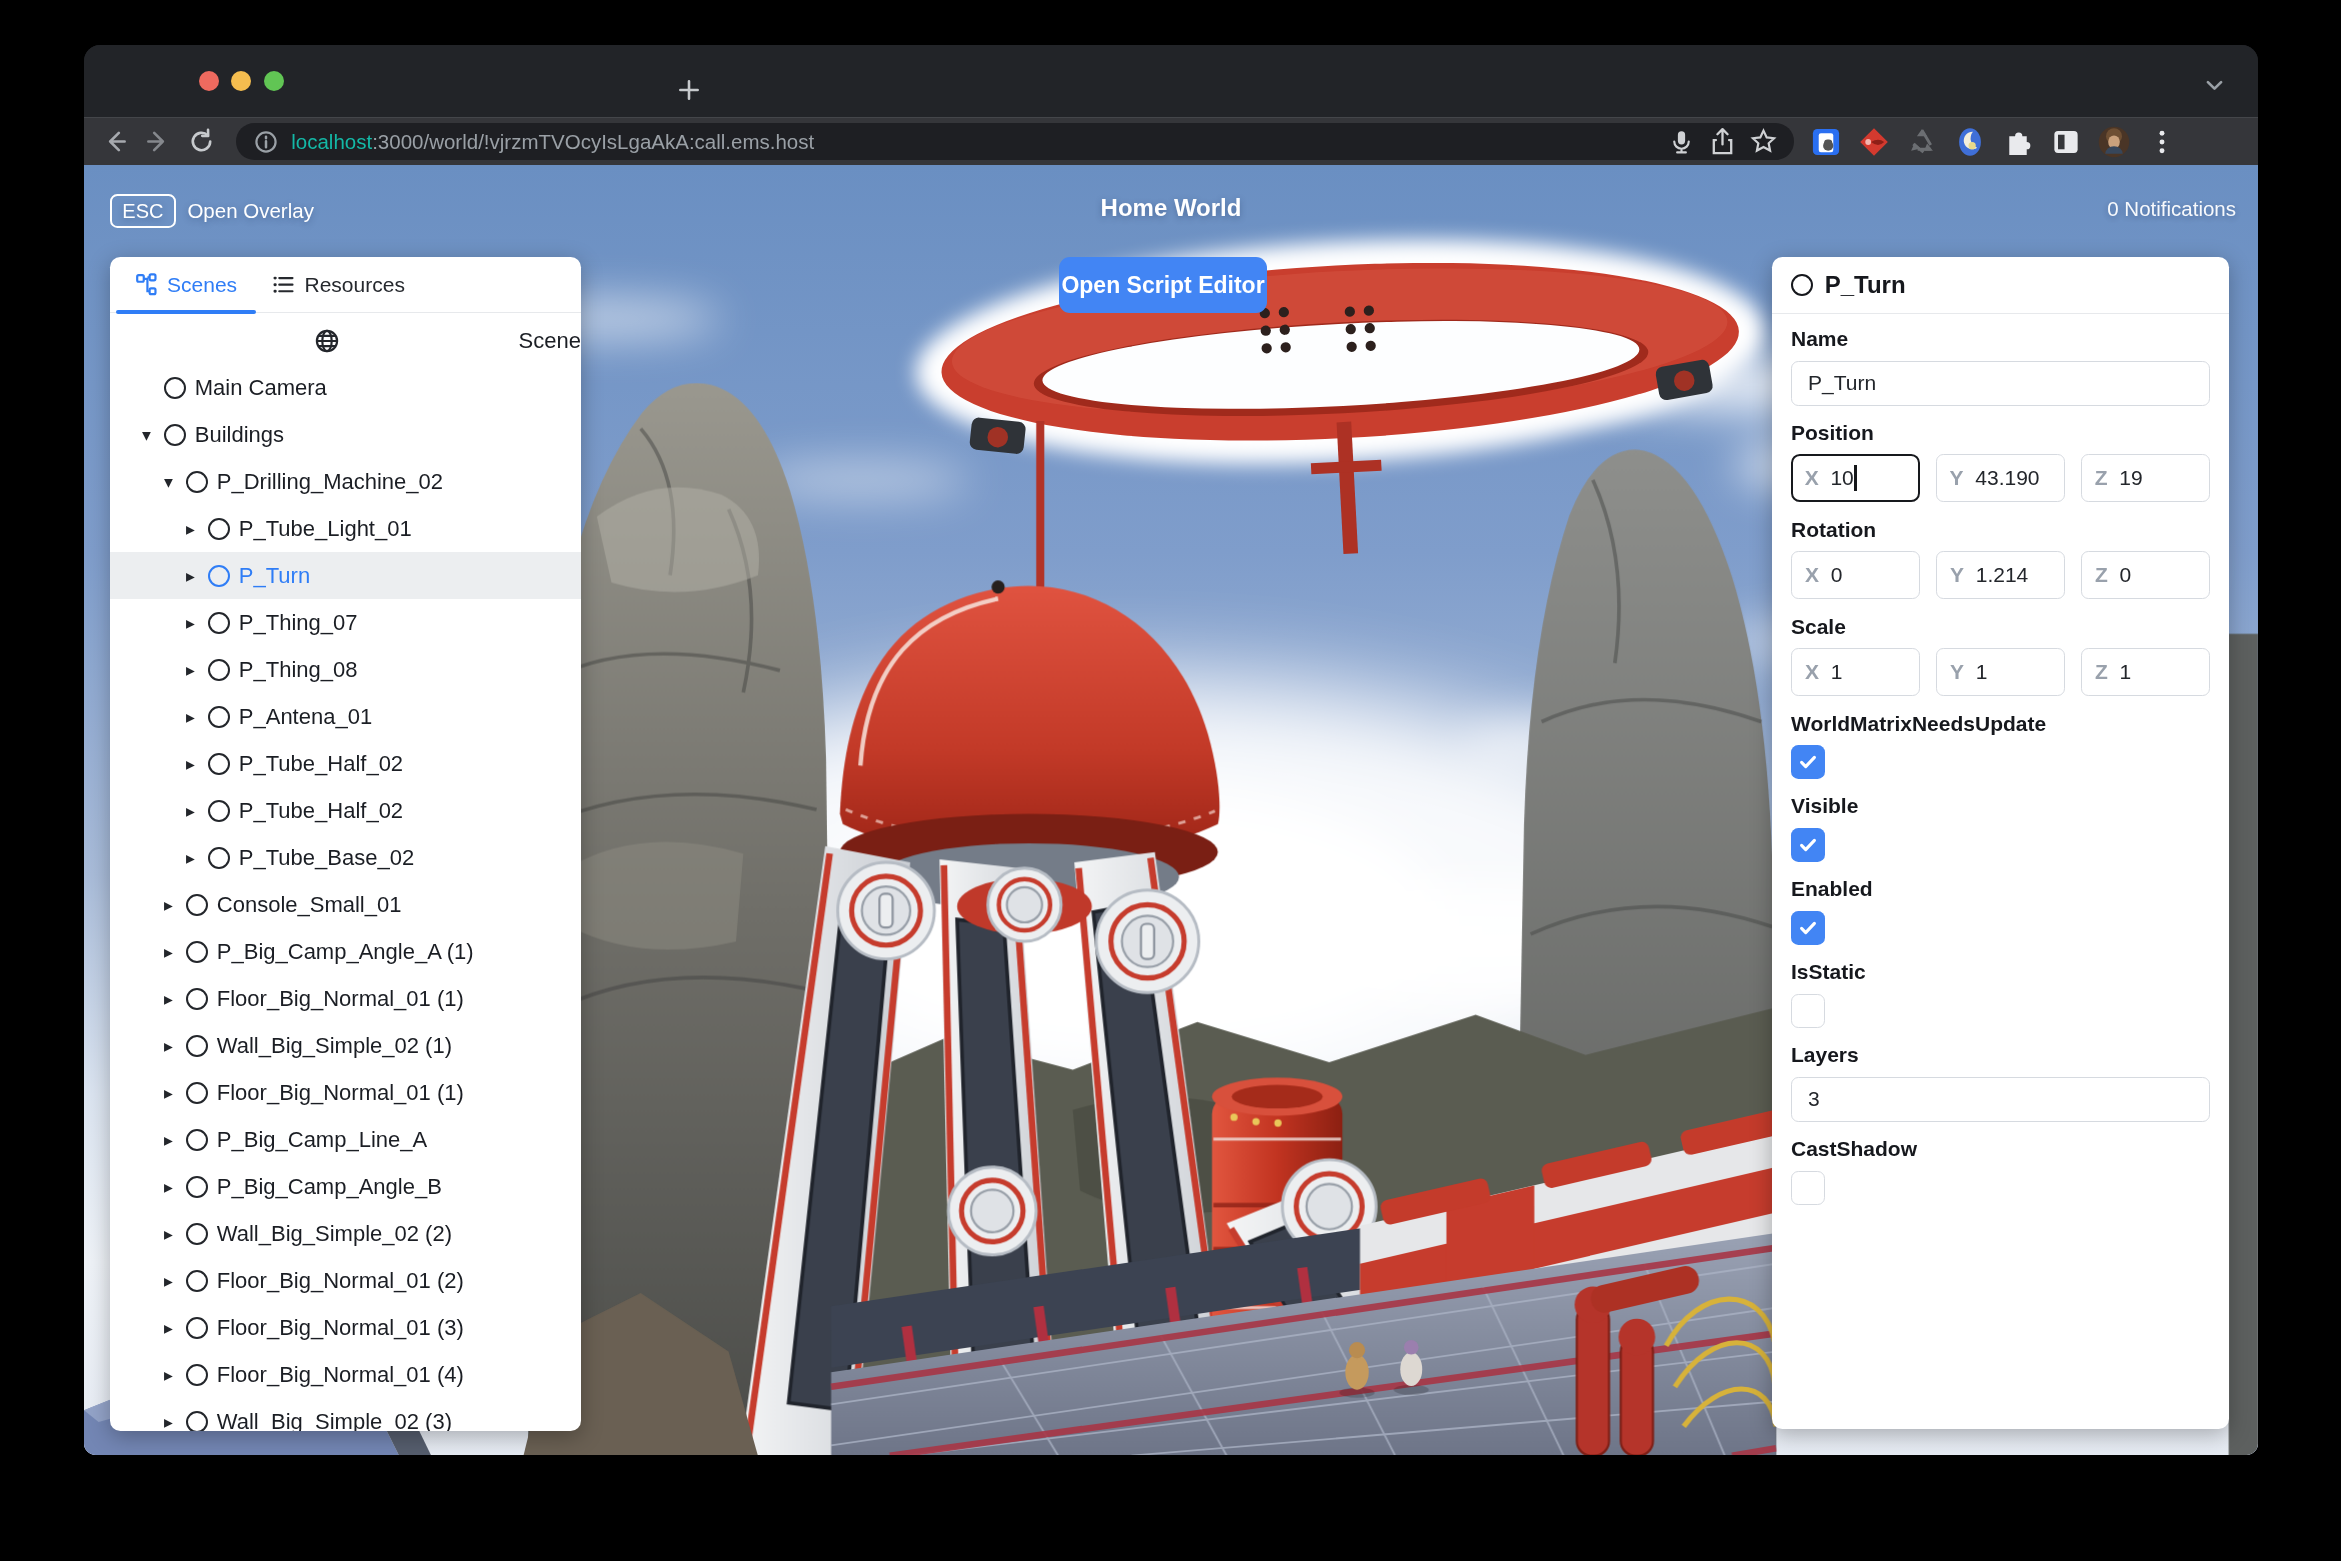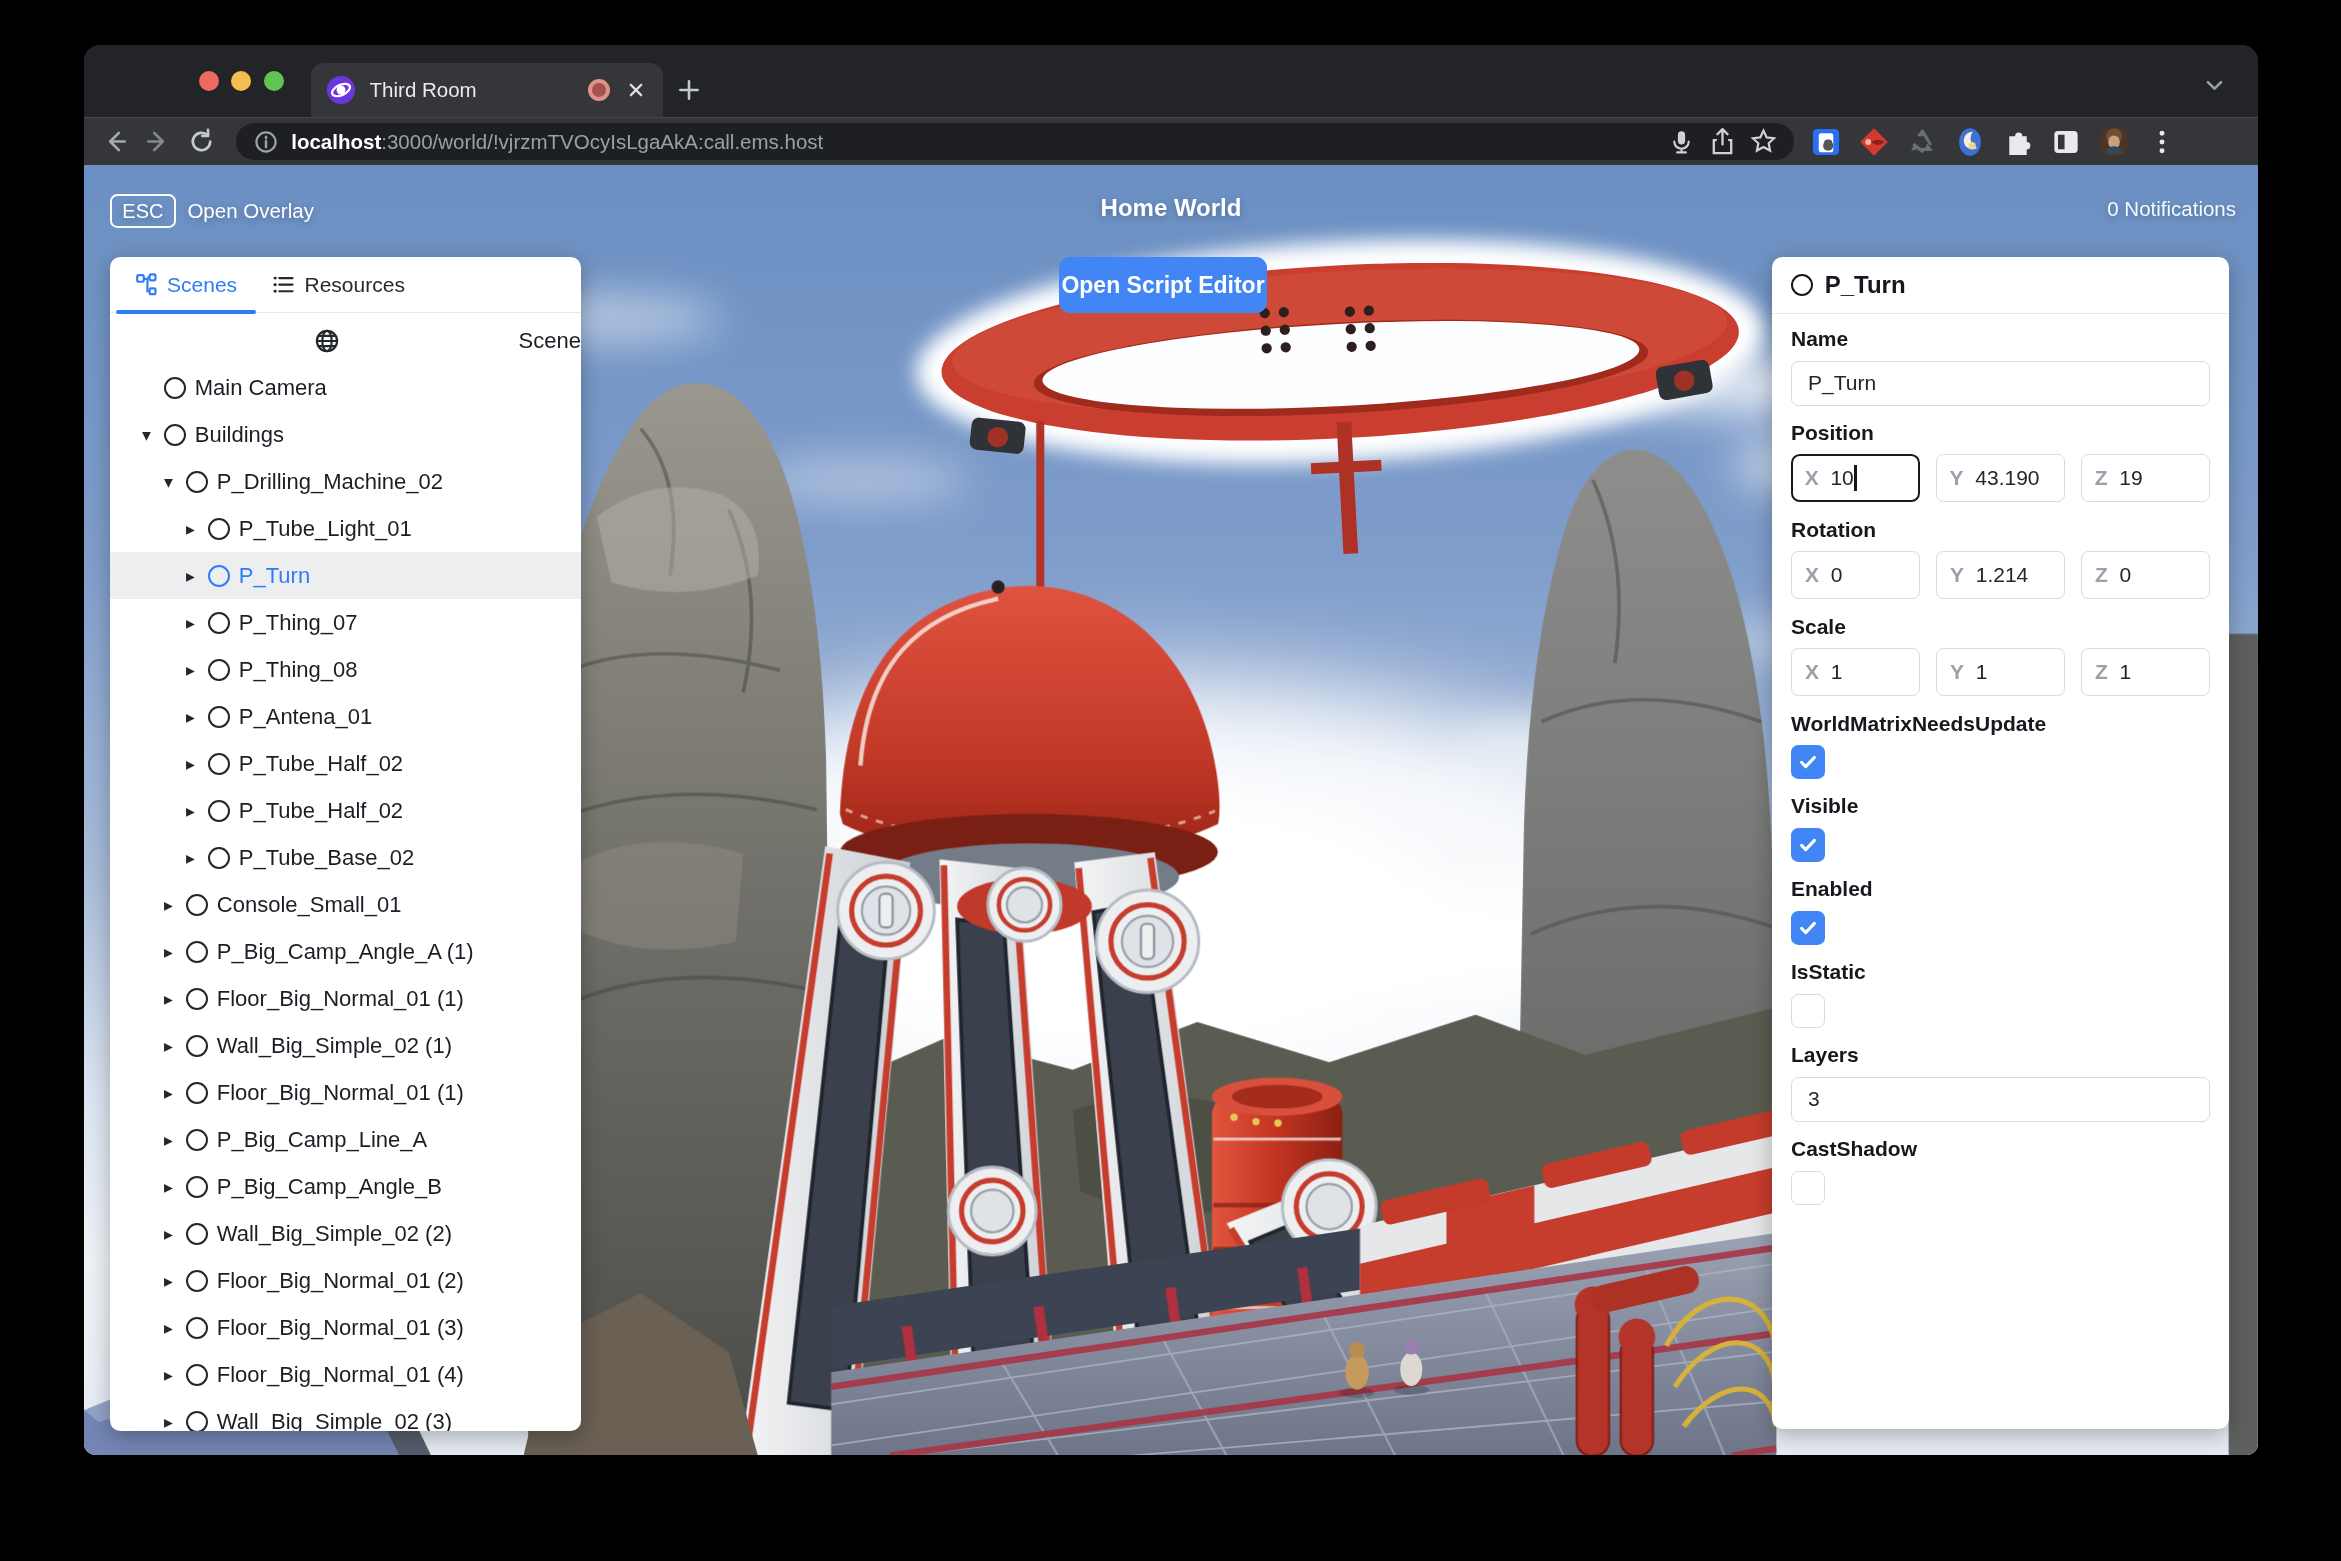--- a/index.html
+++ b/index.html
@@ -22,21 +22,21 @@
   .newtab { position:absolute; left:592px; top:32px; width:26px; height:26px; }
   .tab-chevron { position:absolute; right:31px; top:29px; width:25px; height:22px; }
 
   
   .toolbar { position:relative; height:48px; background:#35363a; display:flex; align-items:center; padding:0 14.6px;
     border-top:0.7px solid #44464a; }
   .navbtn { width:32px; height:32px; display:flex; align-items:center; justify-content:center; margin-right:11.7px; flex:0 0 auto; }
   .urlpill { height:37px; background:#1e1f23; border-radius:18.3px; flex:0 0 auto; width:1558px;
     display:flex; align-items:center; padding:0 16px; margin-left:5.9px; }
   .url { font-size:20.5px; color:#9aa0a6; margin-left:11.7px; white-space:nowrap; overflow:hidden; flex:1; }
-  .url b { color:#ffffff; font-weight:700; }
+  .url b { color:#14b8a6; font-weight:400; }
   .pill-ic { width:29px; height:29px; margin-left:11.7px; flex:0 0 auto; }
   .ext { width:32px; height:32px; margin-left:16px; display:flex; align-items:center; justify-content:center; flex:0 0 auto; }
 
   
   .viewport { position:relative; height:1290px; background:#7d9cc9; }
   .scene { position:absolute; inset:0; }
   .hud { position:absolute; color:#fff; text-shadow:0 1.5px 5.9px rgba(30,50,90,.35); }
   .esc-row { left:26px; top:29px; display:flex; align-items:center; gap:11.7px; }
   .esc-key { border:2.2px solid #fff; border-radius:7.3px; padding:3.7px 10.3px; font-size:20px; }
   .esc-label { font-size:20.5px; }
@@ -91,33 +91,20 @@
 </head>
 <body>
 
 <div class="window">
 
   <div class="tabbar">
     <div class="traffic">
       <span style="background:#ee6a5f"></span>
       <span style="background:#f5bd4f"></span>
       <span style="background:#61c554"></span>
-    </div>
-    <div class="tab">
-      <span class="favicon">
-        <svg viewBox="0 0 38 38">
-            <ellipse cx="19" cy="19" rx="13" ry="7" fill="none" stroke="#fff" stroke-width="3" transform="rotate(-25 19 19)"></ellipse>
-            <circle cx="19" cy="19" r="6" fill="#fff"></circle>
-          </svg>
-      </span>
-      <span class="tab-title">Third Room</span>
-      <span class="rec-dot"></span>
-      <svg class="tab-close" viewBox="0 0 30 30">
-          <path d="M8 8 L22 22 M22 8 L8 22" stroke="#dadce0" stroke-width="3.2" stroke-linecap="round"></path>
-        </svg>
     </div>
     <svg class="newtab" viewBox="0 0 36 36">
         <path d="M18 6 V30 M6 18 H30" stroke="#c7cacd" stroke-width="3.6" stroke-linecap="round"></path>
       </svg>
     <svg class="tab-chevron" viewBox="0 0 34 30">
         <path d="M8 11 L17 20 L26 11" stroke="#9aa0a6" stroke-width="3.6" fill="none" stroke-linecap="round" stroke-linejoin="round"></path>
       </svg>
   </div>
 
   <div class="toolbar">

